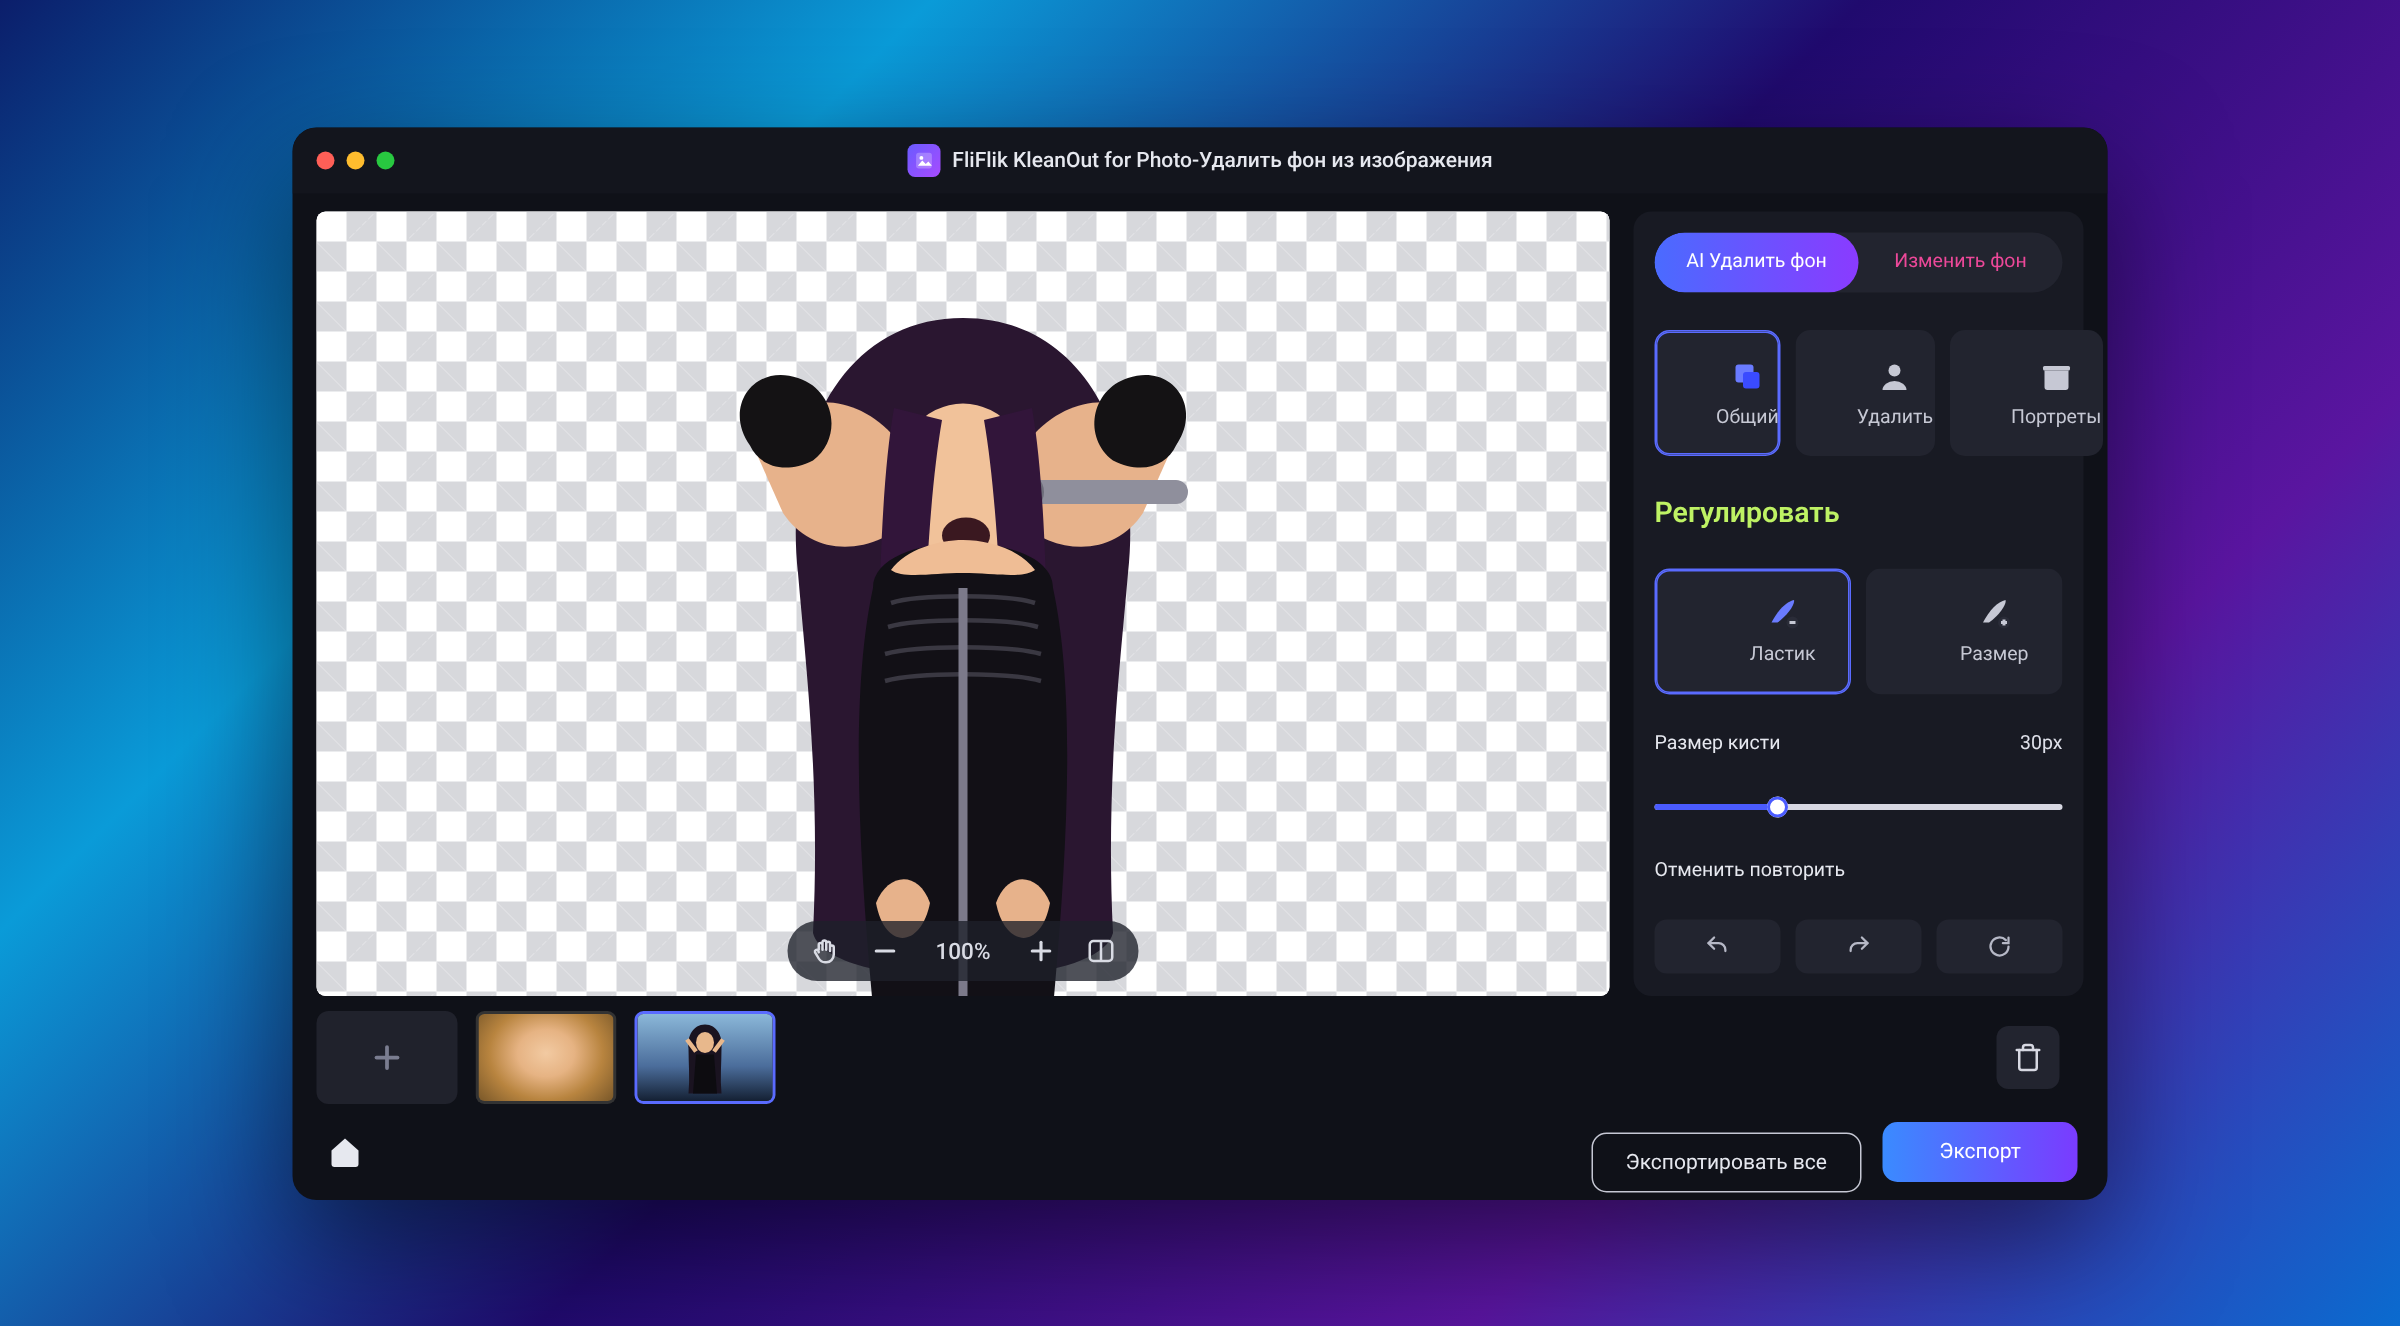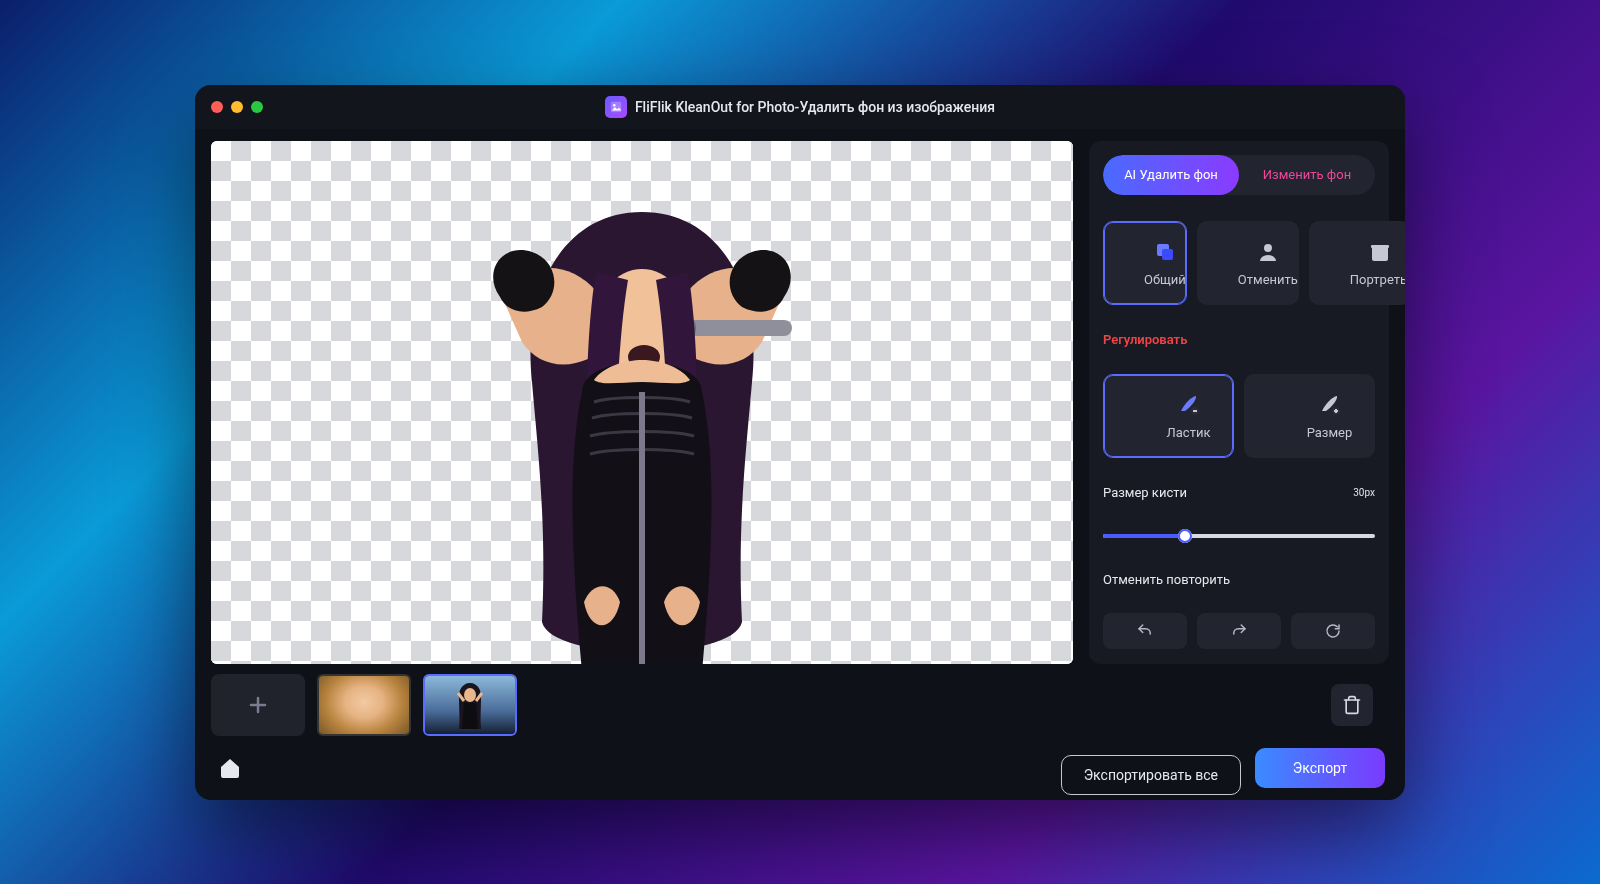--- a/index.html
+++ b/index.html
@@ -101,24 +101,24 @@
   .tile {
     flex: 1; height: 84px; background: #22242f; border-radius: 10px;
     display: flex; flex-direction: column; align-items: center; justify-content: center; gap: 8px;
     color: #c6c8d4; font-size: 13px; cursor: pointer;
     border: 1px solid transparent;
     padding-left: 40px;
   }
   .tile.selected { border-color: #5a6bff; box-shadow: inset 0 0 0 1px #5a6bff; }
   .tile svg { width: 24px; height: 24px; }
 
-  .section-label { color: #ef4444; font-size: 13px; font-weight: 600; }
+  .section-label { color: #bef264; font-size: 19px; font-weight: 600; }
   .section-sub  { color: #e6e8ef; font-size: 13px; }
   .row-between { display: flex; justify-content: space-between; align-items: center; }
-  .value-small { color: #dfe1ea; font-size: 10px; }
+  .value-small { color: #dfe1ea; font-size: 13px; }
 
   .slider-wrap { position: relative; height: 18px; }
   .slider-track {
     position: absolute; left: 0; right: 0; top: 50%; transform: translateY(-50%);
     height: 4px; background: #d7d8e2; border-radius: 3px;
   }
   .slider-fill {
     position: absolute; left: 0; top: 50%; transform: translateY(-50%);
     height: 4px; background: #4a5bff; border-radius: 3px;
   }
@@ -247,20 +247,45 @@
 
             <rect x="257" y="190" width="6" height="280" fill="#7c7a8a"></rect>
 
             <path d="M202 400 C210 380 230 378 238 400 C232 430 208 432 202 400 Z" fill="#e7b28b"></path>
             <path d="M318 400 C310 380 290 378 282 400 C288 430 312 432 318 400 Z" fill="#e7b28b"></path>
 
             <path d="M212 178 C222 164 244 158 260 158 C276 158 298 164 308 178 C300 184 280 180 260 180 C240 180 220 184 212 178 Z" fill="#efbd95"></path>
           </svg>
         </div>
 
+        <div class="zoom-pill">
+          <div class="zoom-btn">
+            <svg viewBox="0 0 24 24" fill="none" stroke-width="2" stroke-linecap="round">
+                <path d="M7 11 V7 a1.5 1.5 0 0 1 3 0 V11 M10 11 V5 a1.5 1.5 0 0 1 3 0 V11 M13 11 V6 a1.5 1.5 0 0 1 3 0 V12 M16 12 V9 a1.5 1.5 0 0 1 3 0 V15 a6 6 0 0 1 -6 6 h-1 a6 6 0 0 1 -5 -3 l-3 -5 a1.5 1.5 0 0 1 2.5 -1.5 L7 13"></path>
+              </svg>
+          </div>
+          <div class="zoom-btn">
+            <svg viewBox="0 0 24 24" stroke-width="2.5" stroke-linecap="round">
+                <line x1="5" y1="12" x2="19" y2="12"></line>
+              </svg>
+          </div>
+          <span class="zoom-level">100%</span>
+          <div class="zoom-btn">
+            <svg viewBox="0 0 24 24" stroke-width="2.5" stroke-linecap="round">
+                <line x1="12" y1="5" x2="12" y2="19"></line>
+                <line x1="5" y1="12" x2="19" y2="12"></line>
+              </svg>
+          </div>
+          <div class="zoom-btn">
+            <svg viewBox="0 0 24 24" fill="none" stroke-width="2">
+                <rect x="3" y="4" width="18" height="16" rx="3"></rect>
+                <line x1="12" y1="4" x2="12" y2="20"></line>
+              </svg>
+          </div>
+        </div>
       </div>
     </div>
 
     <div class="side-panel">
 
       <div class="mode-toggle">
         <div class="mode-btn active">AI Удалить фон</div>
         <div class="mode-btn">Изменить фон</div>
       </div>
 
@@ -270,21 +295,21 @@
               <rect x="4" y="4" width="12" height="12" rx="2" fill="#6a7bff"></rect>
               <rect x="9" y="9" width="11" height="11" rx="2" fill="#3a4bff"></rect>
             </svg>
           <span>Общий</span>
         </div>
         <div class="tile">
           <svg viewBox="0 0 24 24" fill="#c6c8d4">
               <circle cx="12" cy="8" r="4"></circle>
               <path d="M4 21 a8 6 0 0 1 16 0 Z"></path>
             </svg>
-          <span>Отменить</span>
+          <span>Удалить</span>
         </div>
         <div class="tile">
           <svg viewBox="0 0 24 24" fill="#c6c8d4">
               <path d="M4 8 h16 v11 a2 2 0 0 1 -2 2 H6 a2 2 0 0 1 -2 -2 Z"></path>
               <rect x="3" y="5" width="18" height="3" rx="1"></rect>
             </svg>
           <span>Портреты</span>
         </div>
       </div>
 

